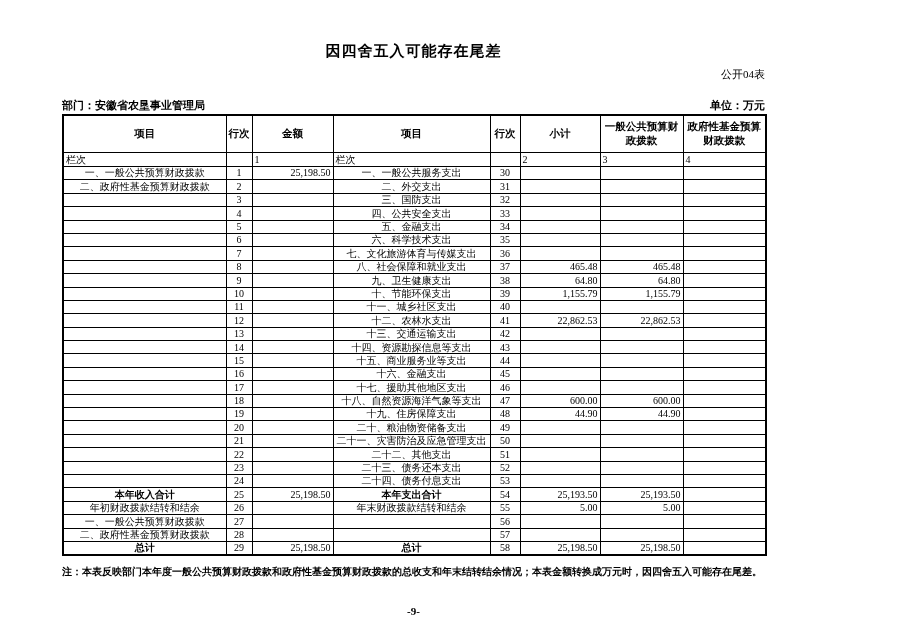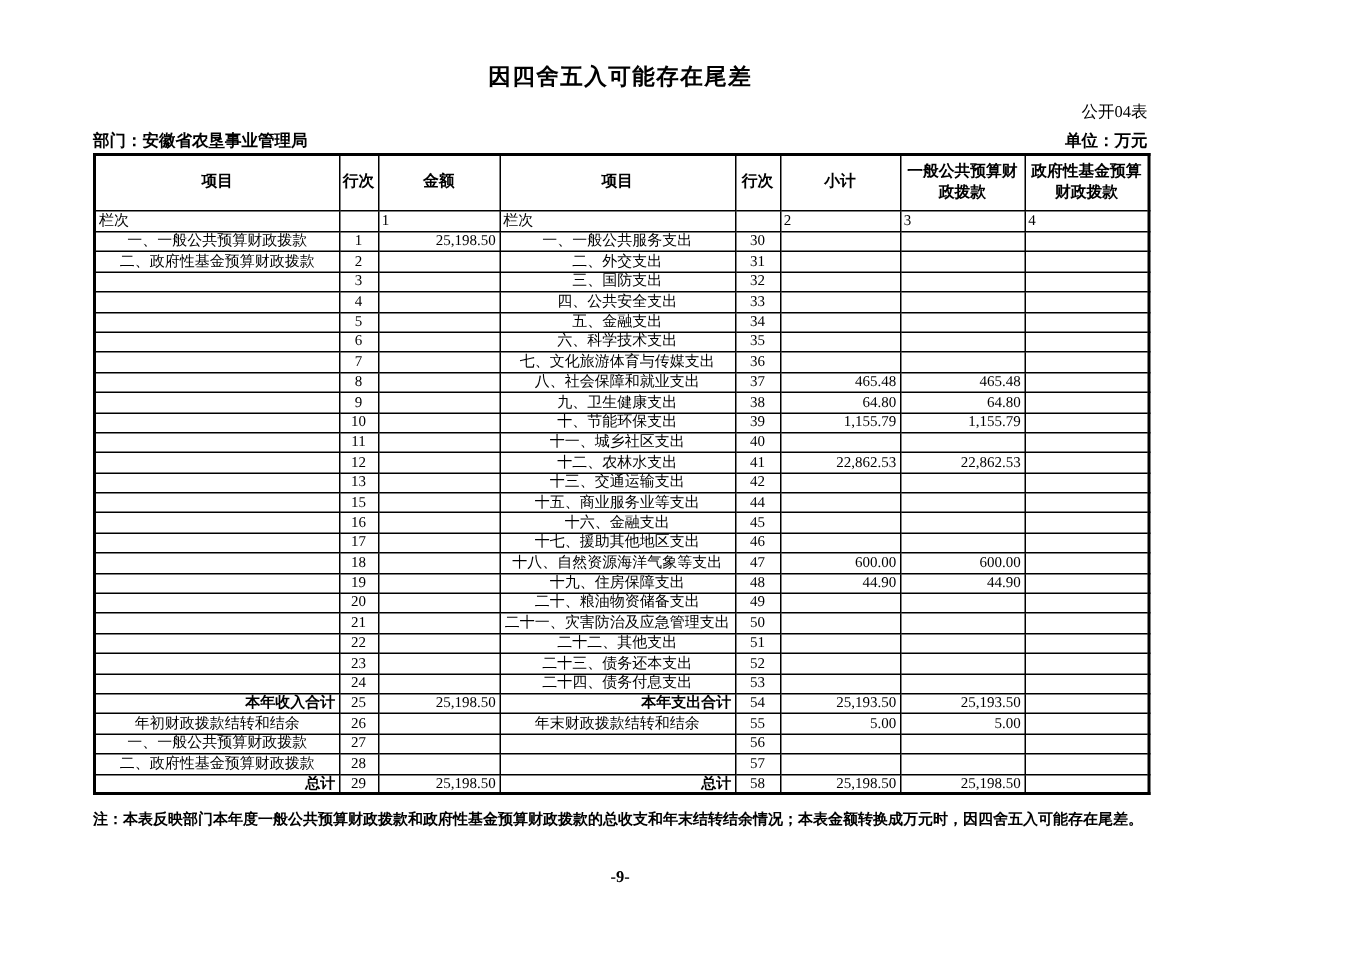--- a/index.html
+++ b/index.html
@@ -26,21 +26,21 @@
     margin-top: 6px;
     text-align: right;
     font-size: 11px;
     font-weight: normal;
   }
   .meta-row {
     display: flex;
     justify-content: space-between;
     font-size: 11px;
     font-weight: bold;
-    margin-top: 4px;
+    margin-top: 16px;
     margin-bottom: 1px;
   }
   table.budget {
     width: 703px;
     border-collapse: collapse;
     table-layout: fixed;
     border: 2px solid #000;
   }
   table.budget th, table.budget td {
     border: 1px solid #000;
@@ -68,21 +68,21 @@
     height: 13px;
     font-size: 10px;
     text-align: left;
   }
   tr.data-row { height: 13.4px; }
   tr.data-row td {
     font-size: 10px;
     white-space: nowrap;
   }
   td.td-item { text-align: center; }
-  td.td-item.total { text-align: right; font-weight: bold; }
+  td.td-item.total { text-align: center; font-weight: bold; }
   td.td-line { text-align: center; }
   td.td-amt { text-align: right; padding-right: 3px; }
   .footnote {
     margin-top: 9px;
     font-size: 10px;
     font-weight: bold;
     white-space: nowrap;
   }
   .page-number {
     margin-top: 26px;
@@ -264,20 +264,30 @@
           <td class="td-line">13</td>
           <td class="td-amt"></td>
           <td class="td-item">十三、交通运输支出</td>
           <td class="td-line">42</td>
           <td class="td-amt"></td>
           <td class="td-amt"></td>
           <td class="td-amt"></td>
         </tr>
         <tr class="data-row">
           <td class="td-item"></td>
+          <td class="td-line">14</td>
+          <td class="td-amt"></td>
+          <td class="td-item">十四、资源勘探信息等支出</td>
+          <td class="td-line">43</td>
+          <td class="td-amt"></td>
+          <td class="td-amt"></td>
+          <td class="td-amt"></td>
+        </tr>
+        <tr class="data-row">
+          <td class="td-item"></td>
           <td class="td-line">15</td>
           <td class="td-amt"></td>
           <td class="td-item">十五、商业服务业等支出</td>
           <td class="td-line">44</td>
           <td class="td-amt"></td>
           <td class="td-amt"></td>
           <td class="td-amt"></td>
         </tr>
         <tr class="data-row">
           <td class="td-item"></td>

